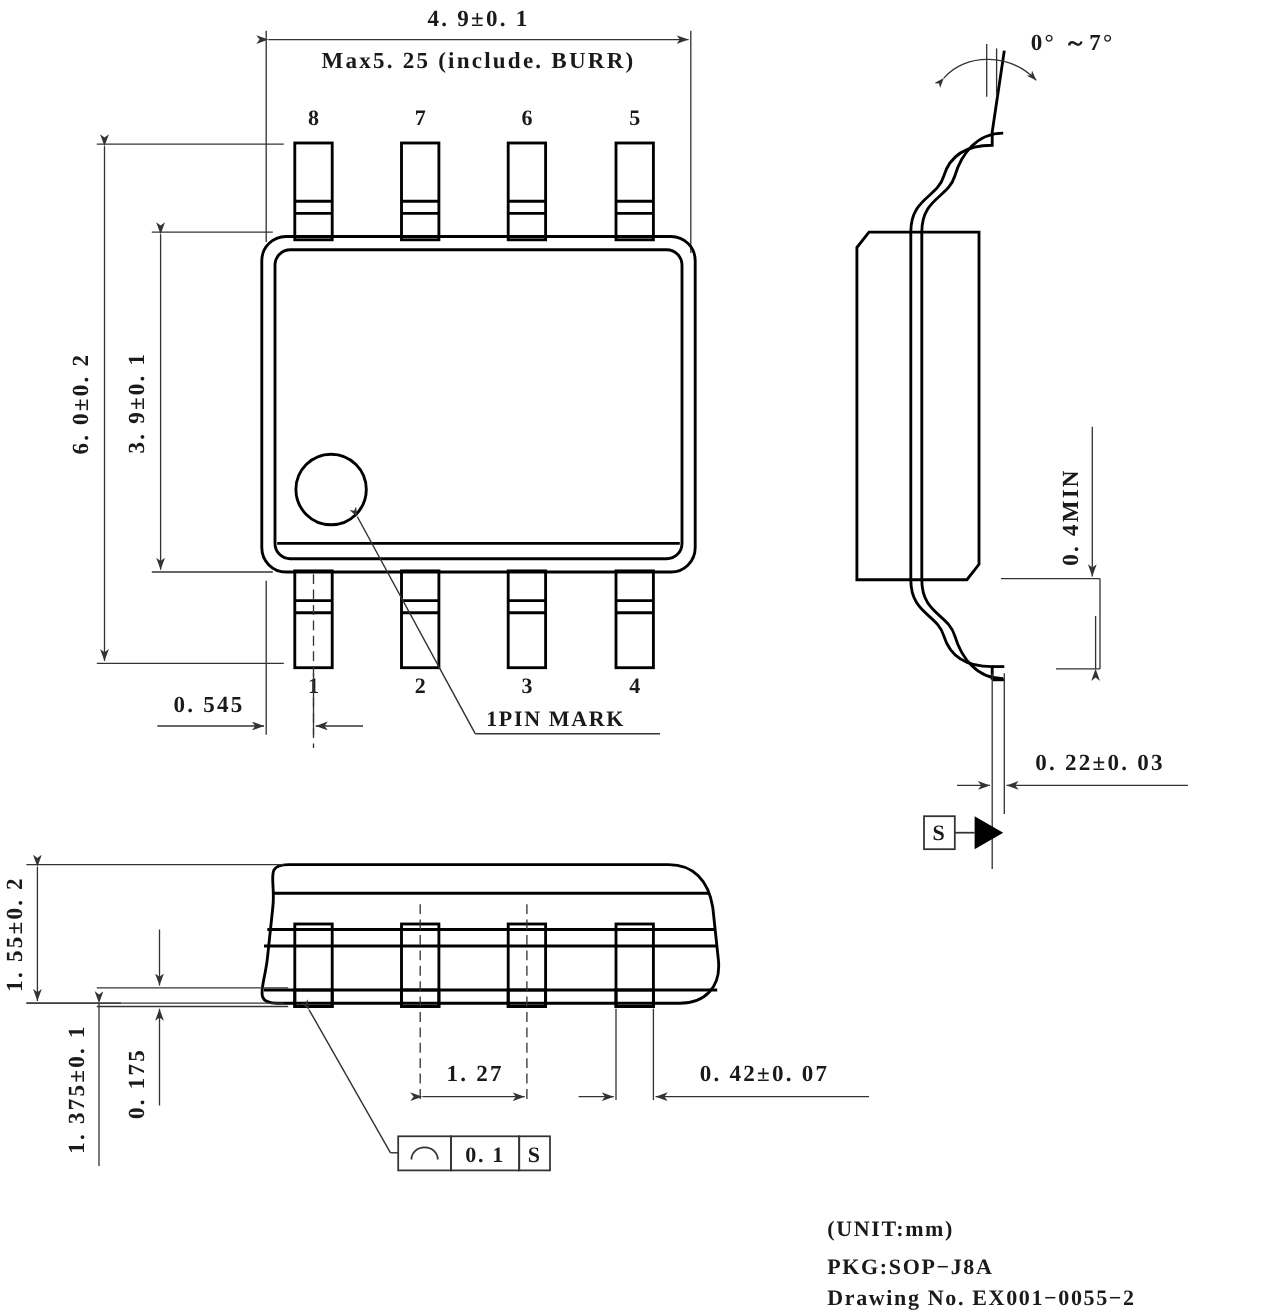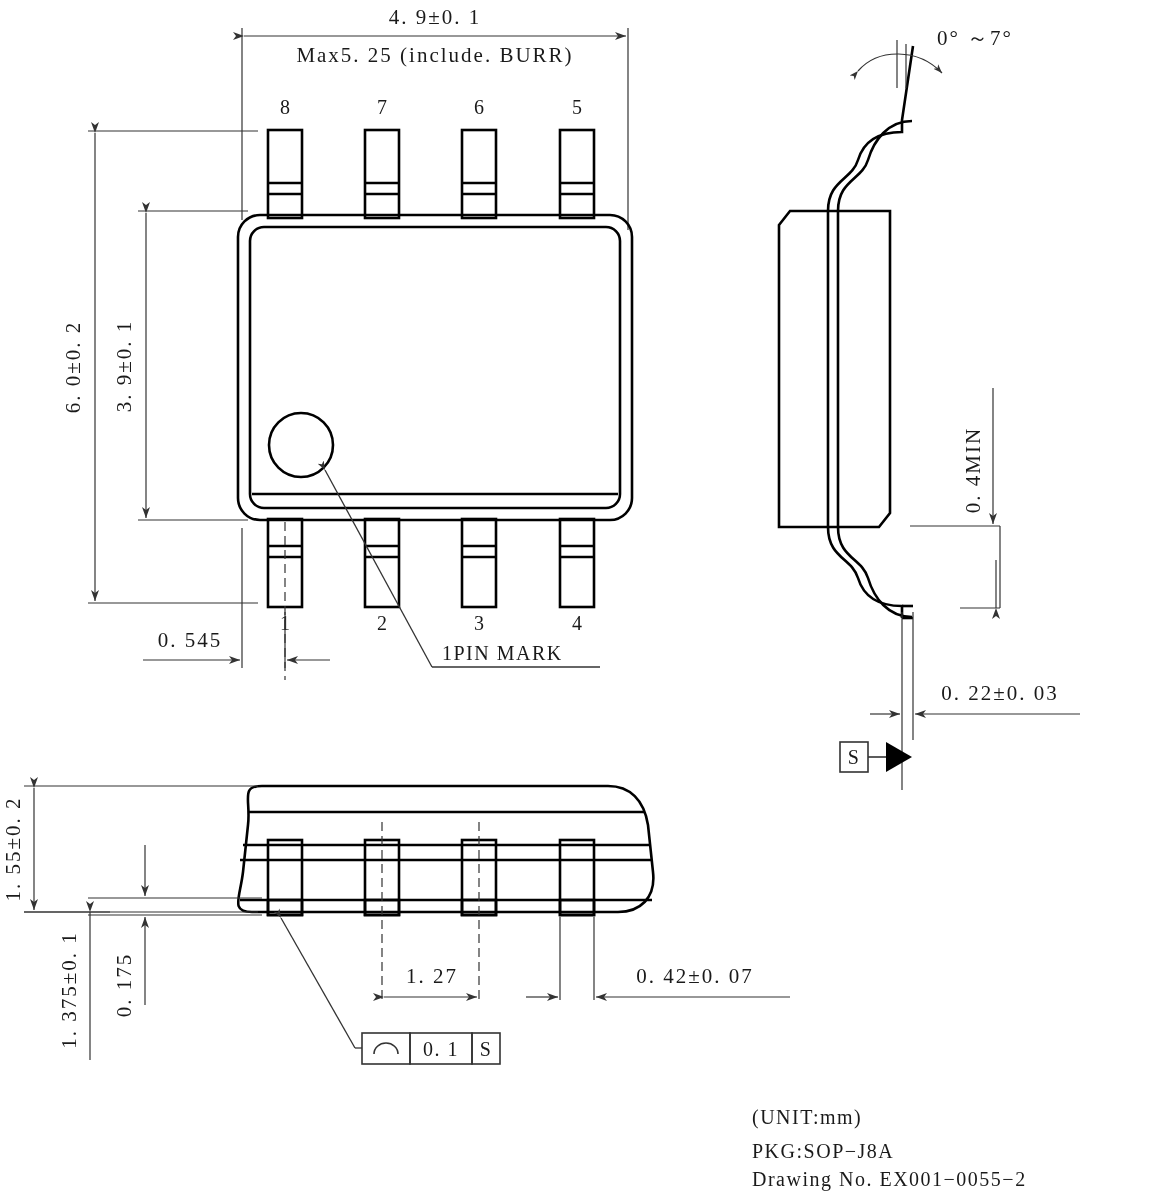--- a/index.html
+++ b/index.html
@@ -14,20 +14,21 @@
     font-family: "Liberation Serif", "DejaVu Serif", serif;
     color: #1a1a1a;
     overflow: hidden;
     position: relative;
   }
   #sheet {
     position: absolute;
     left: 0; top: 0;
     width: 1160px;
     height: 1196px;
+    font-weight: bold;
   }
   svg#drawing {
     display: block;
     width: 1160px;
     height: 1196px;
   }
   text {
     font-family: "Liberation Serif", "DejaVu Serif", serif;
     fill: #1a1a1a;
     font-size: 21px;

